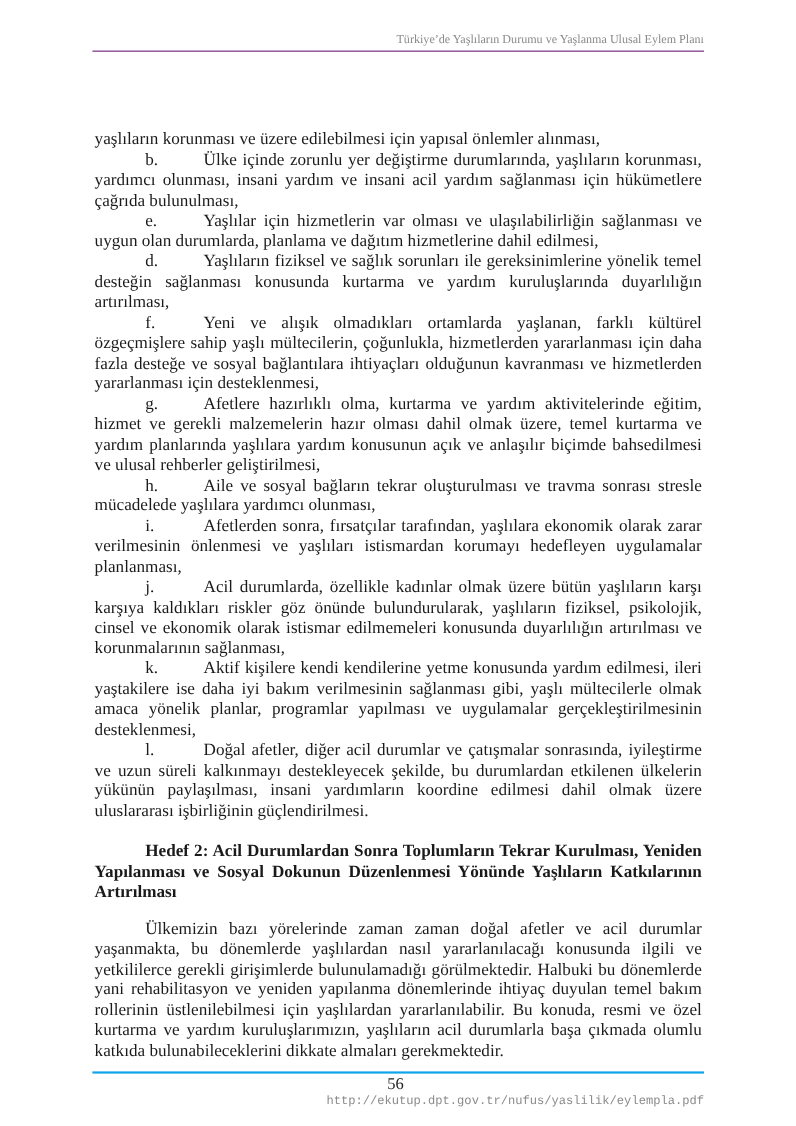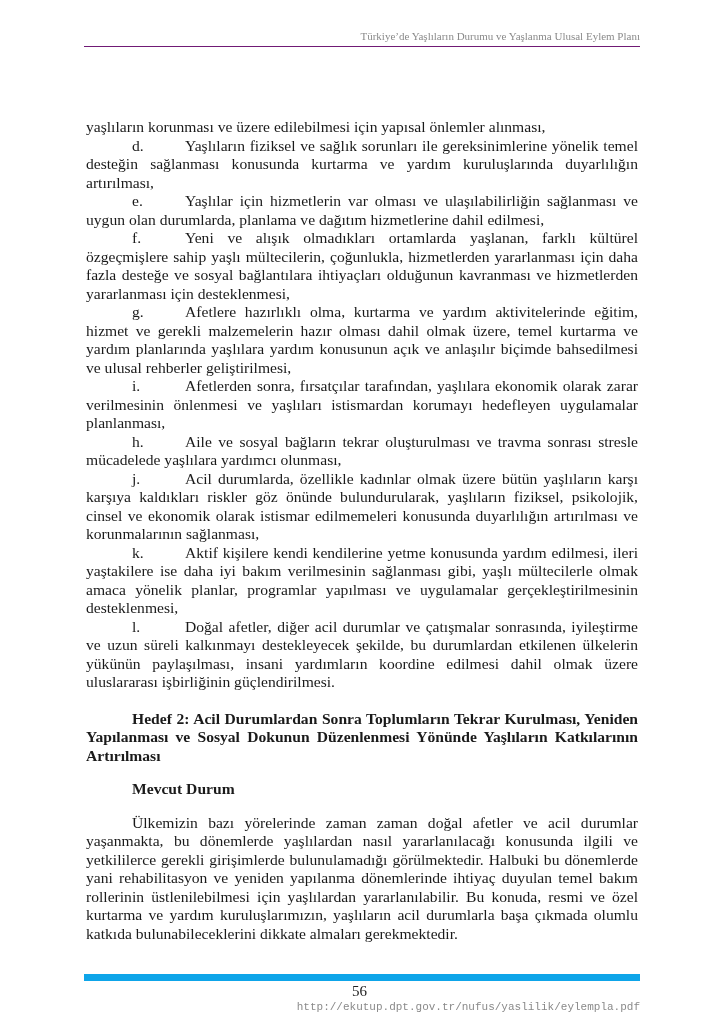--- a/index.html
+++ b/index.html
@@ -64,21 +64,21 @@
     .para {
       text-indent: 46px;
       margin-top: 15px !important;
     }
     .page-footer {
       position: absolute;
       left: 84px;
       top: 974px;
       width: 556px;
       height: 22px;
-      border-top: 7px solid #0ea5e9;
+      border-top: 2px solid #0ea5e9;
     }
     .page-footer .page-num {
       position: absolute;
       left: 268px;
       top: 2px;
       font-size: 15px;
       color: #222;
     }
     .page-footer .url {
       position: absolute;
@@ -93,31 +93,31 @@
 </head>
 <body>
 
 <div class="page-header">
   <span class="title">Türkiye’de Yaşlıların Durumu ve Yaşlanma Ulusal Eylem Planı</span>
 </div>
 
 <div class="content">
   <p>yaşlıların korunması ve üzere edilebilmesi için yapısal önlemler alınması,</p>
 
+  <p class="item"><span class="label">b.</span><span>Ülke içinde zorunlu yer değiştirme durumlarında, yaşlıların korunması, yardımcı olunması, insani yardım ve insani acil yardım sağlanması için hükümetlere çağrıda bulunulması,</span></p>
+  <p class="item"><span class="label">e.</span><span>Yaşlılar için hizmetlerin var olması ve ulaşılabilirliğin sağlanması ve uygun olan durumlarda, planlama ve dağıtım hizmetlerine dahil edilmesi,</span></p>
   <p class="item"><span class="label">d.</span><span>Yaşlıların fiziksel ve sağlık sorunları ile gereksinimlerine yönelik temel desteğin sağlanması konusunda kurtarma ve yardım kuruluşlarında duyarlılığın artırılması,</span></p>
-  <p class="item"><span class="label">e.</span><span>Yaşlılar için hizmetlerin var olması ve ulaşılabilirliğin sağlanması ve uygun olan durumlarda, planlama ve dağıtım hizmetlerine dahil edilmesi,</span></p>
   <p class="item"><span class="label">f.</span><span>Yeni ve alışık olmadıkları ortamlarda yaşlanan, farklı kültürel özgeçmişlere sahip yaşlı mültecilerin, çoğunlukla, hizmetlerden yararlanması için daha fazla desteğe ve sosyal bağlantılara ihtiyaçları olduğunun kavranması ve hizmetlerden yararlanması için desteklenmesi,</span></p>
   <p class="item"><span class="label">g.</span><span>Afetlere hazırlıklı olma, kurtarma ve yardım aktivitelerinde eğitim, hizmet ve gerekli malzemelerin hazır olması dahil olmak üzere, temel kurtarma ve yardım planlarında yaşlılara yardım konusunun açık ve anlaşılır biçimde bahsedilmesi ve ulusal rehberler geliştirilmesi,</span></p>
+  <p class="item"><span class="label">h.</span><span>Aile ve sosyal bağların tekrar oluşturulması ve travma sonrası stresle mücadelede yaşlılara yardımcı olunması,</span></p>
   <p class="item"><span class="label">i.</span><span>Afetlerden sonra, fırsatçılar tarafından, yaşlılara ekonomik olarak zarar verilmesinin önlenmesi ve yaşlıları istismardan korumayı hedefleyen uygulamalar planlanması,</span></p>
-  <p class="item"><span class="label">h.</span><span>Aile ve sosyal bağların tekrar oluşturulması ve travma sonrası stresle mücadelede yaşlılara yardımcı olunması,</span></p>
   <p class="item"><span class="label">j.</span><span>Acil durumlarda, özellikle kadınlar olmak üzere bütün yaşlıların karşı karşıya kaldıkları riskler göz önünde bulundurularak, yaşlıların fiziksel, psikolojik, cinsel ve ekonomik olarak istismar edilmemeleri konusunda duyarlılığın artırılması ve korunmalarının sağlanması,</span></p>
   <p class="item"><span class="label">k.</span><span>Aktif kişilere kendi kendilerine yetme konusunda yardım edilmesi, ileri yaştakilere ise daha iyi bakım verilmesinin sağlanması gibi, yaşlı mültecilerle olmak amaca yönelik planlar, programlar yapılması ve uygulamalar gerçekleştirilmesinin desteklenmesi,</span></p>
   <p class="item"><span class="label">l.</span><span>Doğal afetler, diğer acil durumlar ve çatışmalar sonrasında, iyileştirme ve uzun süreli kalkınmayı destekleyecek şekilde, bu durumlardan etkilenen ülkelerin yükünün paylaşılması, insani yardımların koordine edilmesi dahil olmak üzere uluslararası işbirliğinin güçlendirilmesi.</span></p>
 
   <p class="heading">Hedef 2: Acil Durumlardan Sonra Toplumların Tekrar Kurulması, Yeniden Yapılanması ve Sosyal Dokunun Düzenlenmesi Yönünde Yaşlıların Katkılarının Artırılması</p>
-  <p class="subheading">Mevcut Durum</p>
   <p class="para">Ülkemizin bazı yörelerinde zaman zaman doğal afetler ve acil durumlar yaşanmakta, bu dönemlerde yaşlılardan nasıl yararlanılacağı konusunda ilgili ve yetkililerce gerekli girişimlerde bulunulamadığı görülmektedir. Halbuki bu dönemlerde yani rehabilitasyon ve yeniden yapılanma dönemlerinde ihtiyaç duyulan temel bakım rollerinin üstlenilebilmesi için yaşlılardan yararlanılabilir. Bu konuda, resmi ve özel kurtarma ve yardım kuruluşlarımızın, yaşlıların acil durumlarla başa çıkmada olumlu katkıda bulunabileceklerini dikkate almaları gerekmektedir.</p>
 </div>
 
 <div class="page-footer">
   <span class="page-num">56</span>
   <span class="url">http://ekutup.dpt.gov.tr/nufus/yaslilik/eylempla.pdf</span>
 </div>
 
 </body></html>

